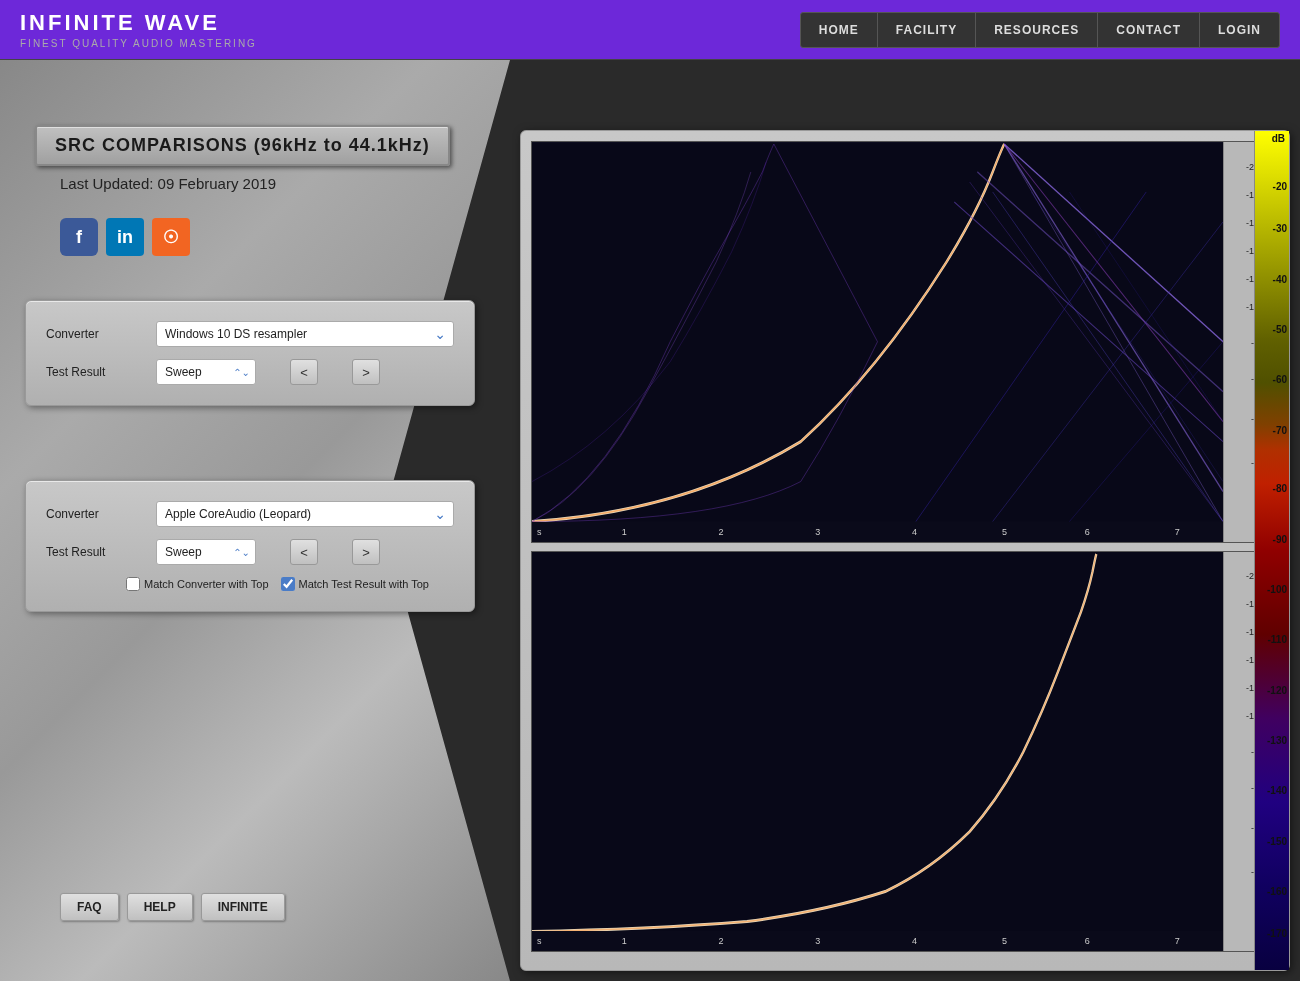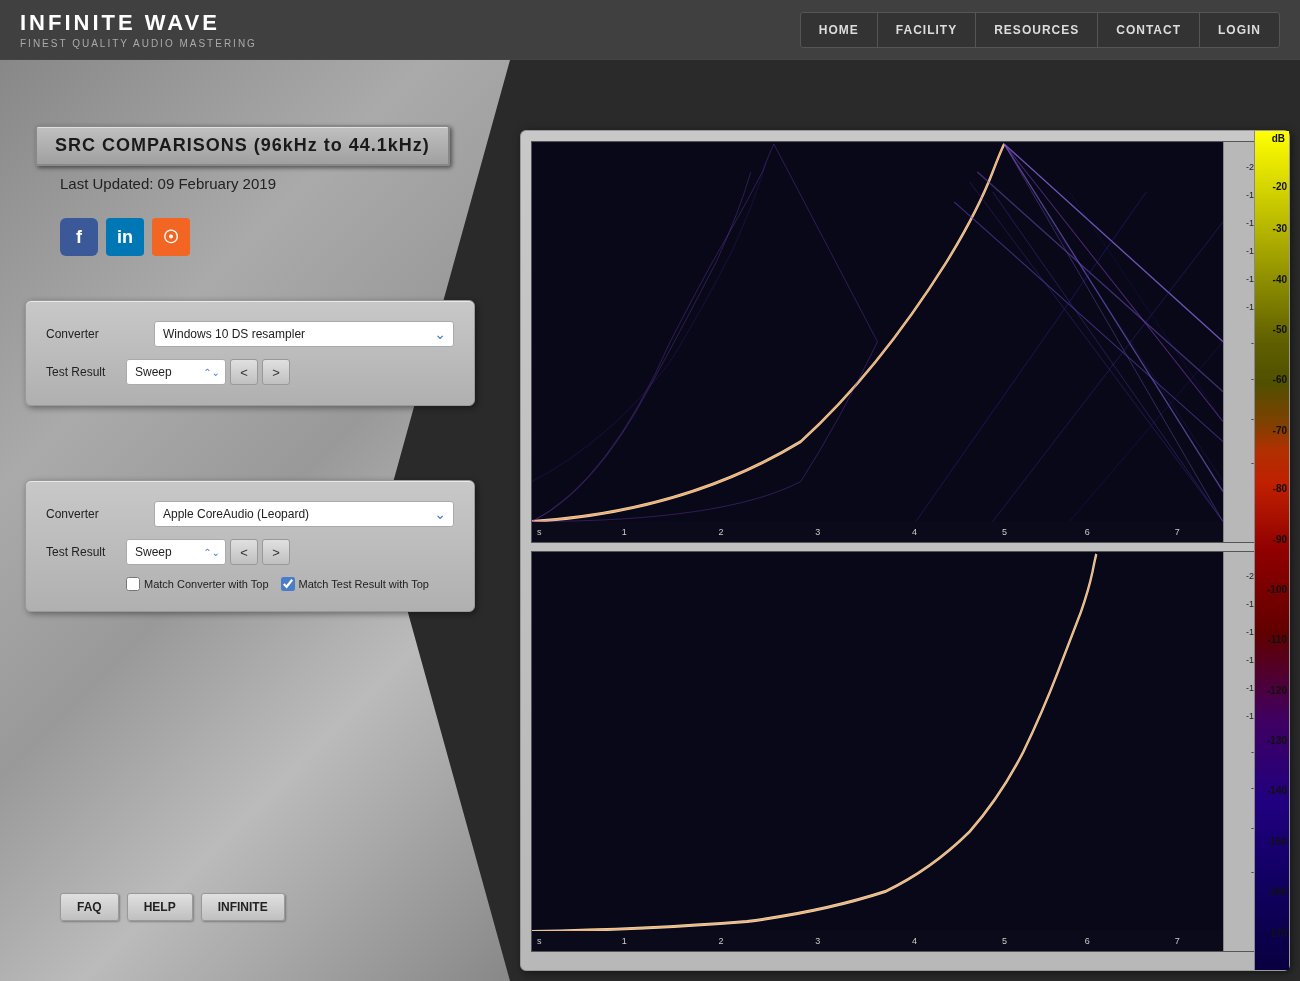--- a/index.html
+++ b/index.html
@@ -10,21 +10,21 @@
       font-family: Arial, sans-serif;
       overflow: hidden;
       position: relative;
     }
 
     
     #header {
       position: absolute;
       top: 0; left: 0; right: 0;
       height: 60px;
-      background: #404040;
+      background: #6d28d9;
       display: flex;
       align-items: center;
       justify-content: space-between;
       padding: 0 20px;
       border-bottom: 1px solid #444;
     }
     #logo-area {
       display: flex;
       flex-direction: column;
     }
@@ -142,20 +142,21 @@
       padding: 20px;
       box-shadow: inset 0 1px 0 rgba(255,255,255,0.6), 2px 2px 6px rgba(0,0,0,0.4);
     }
     #converter-panel-1 { top: 240px; }
     #converter-panel-2 { top: 420px; }
 
     .converter-row {
       display: flex;
       align-items: center;
       margin-bottom: 12px;
+      gap: 30px;
     }
     .converter-row:last-child { margin-bottom: 0; }
     .converter-label {
       color: #222;
       font-size: 12px;
       width: 80px;
       flex-shrink: 0;
     }
     .converter-select {
       flex: 1;
@@ -166,21 +167,20 @@
       font-size: 12px;
       color: #222;
       appearance: none;
       -webkit-appearance: none;
       cursor: pointer;
       position: relative;
     }
     .select-wrapper {
       flex: 1;
       position: relative;
-      margin-left: 28px;
     }
     .select-wrapper::after {
       content: '⌄';
       position: absolute;
       right: 8px;
       top: 50%;
       transform: translateY(-50%);
       color: #4a7cc7;
       font-size: 14px;
       pointer-events: none;

